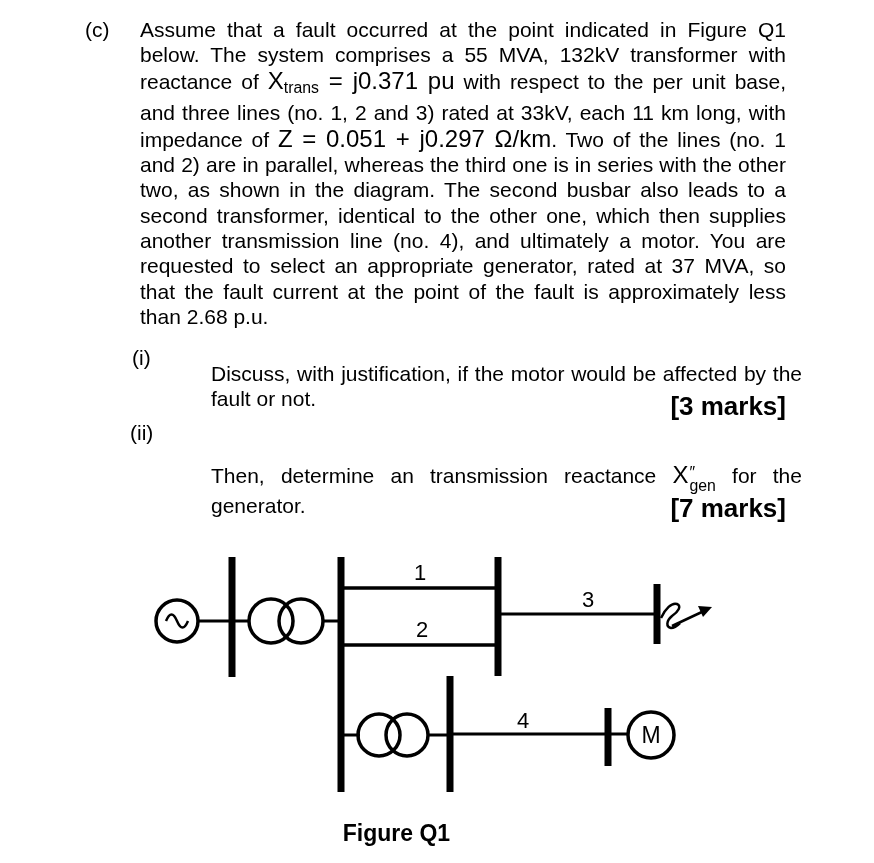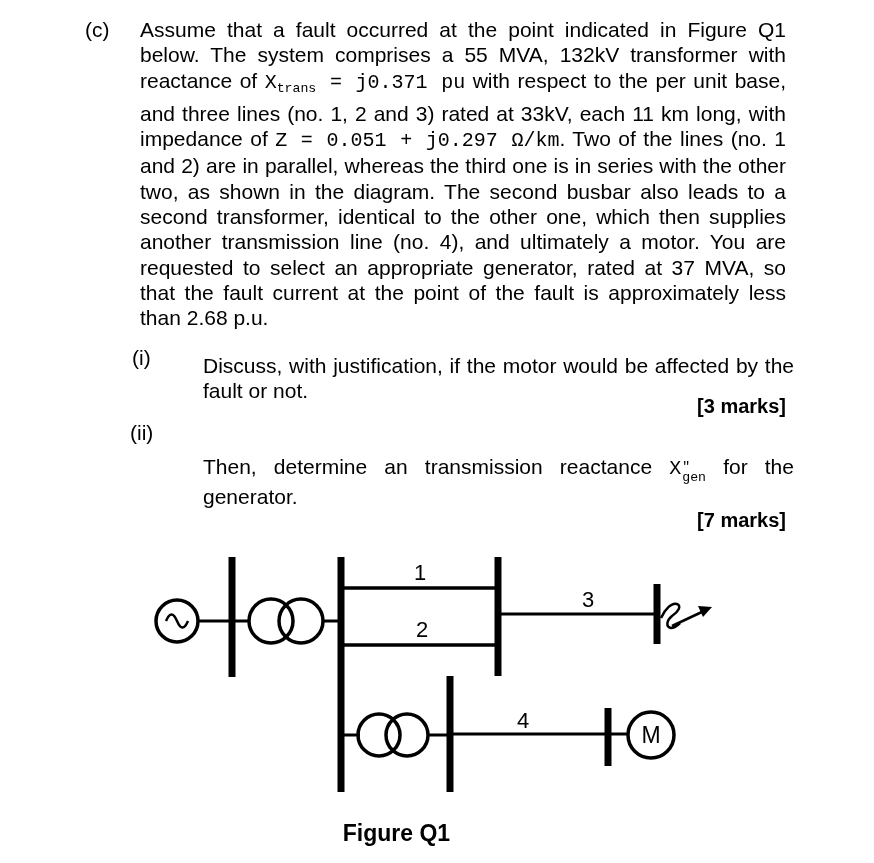--- a/index.html
+++ b/index.html
@@ -6,34 +6,34 @@
   body{
     width:874px;height:863px;background:#ffffff;color:#000000;
     font-family:"Liberation Sans", sans-serif;position:relative;overflow:hidden;
   }
   .abs{position:absolute;}
   .qlabel{left:85px;top:17px;font-size:21px;line-height:25.33px;}
   .para{
     left:140px;top:17px;width:646px;margin:0;
     font-size:21px;line-height:25.33px;text-align:justify;
   }
-  .math{font-family:Liberation Mono, monospace;font-size:20px;}
+  .math{font-family:Liberation Sans, sans-serif;font-size:24px;}
   .msub{font-size:0.66em;vertical-align:-0.28em;}
   .stack{display:inline-block;vertical-align:-0.5em;line-height:0.95;font-size:0.66em;text-align:left;margin-left:1px;}
   .stack .sup,.stack .sub{display:block;}
   .stack .sup{margin-bottom:-2px;}
   .si-label{font-size:21px;line-height:25.33px;}
   .si-label.one{left:132px;top:345px;}
   .si-label.two{left:130px;top:420px;}
-  .si-text{width:591px;left:195px;margin:8px;font-size:21px;line-height:25.33px;text-align:justify;}
+  .si-text{width:591px;left:195px;margin:16px;font-size:21px;line-height:25.33px;text-align:justify;}
   .si-text.one{top:345px;}
   .si-text.two{top:446px;}
-  .marks{left:140px;width:646px;font-size:20px;line-height:25.33px;font-weight:bold;text-align:right;}
+  .marks{left:140px;width:646px;font-size:26px;line-height:25.33px;font-weight:bold;text-align:right;}
   .marks.one{top:394px;}
-  .marks.two{top:508px;}
+  .marks.two{top:496px;}
   .figure-caption{left:0;top:820px;width:793px;text-align:center;font-size:23px;font-weight:bold;}
   svg text{font-family:"Liberation Sans", sans-serif;fill:#000000;}
 </style>
 </head>
 <body>
 
 <span class="abs qlabel">(c)</span>
 
 <p class="abs para"><span>Assume that a fault occurred at the point indicated in Figure Q1 below. The system comprises a 55 MVA, 132kV transformer with reactance of </span><span class="math"><span>X</span><span class="msub">trans</span><span> = j0.371 pu</span></span><span> with respect to the per unit base, and three lines (no. 1, 2 and 3) rated at 33kV, each 11 km long, with impedance of </span><span class="math">Z = 0.051 + j0.297 Ω/km</span><span>. Two of the lines (no. 1 and 2) are in parallel, whereas the third one is in series with the other two, as shown in the diagram. The second busbar also leads to a second transformer, identical to the other one, which then supplies another transmission line (no. 4), and ultimately a motor. You are requested to select an appropriate generator, rated at 37 MVA, so that the fault current at the point of the fault is approximately less than 2.68 p.u.</span></p>
 

